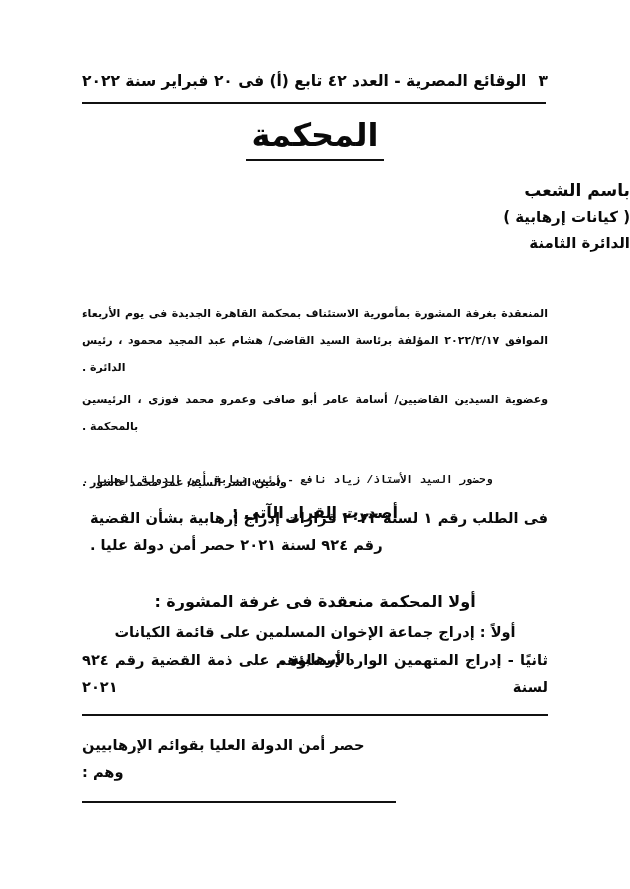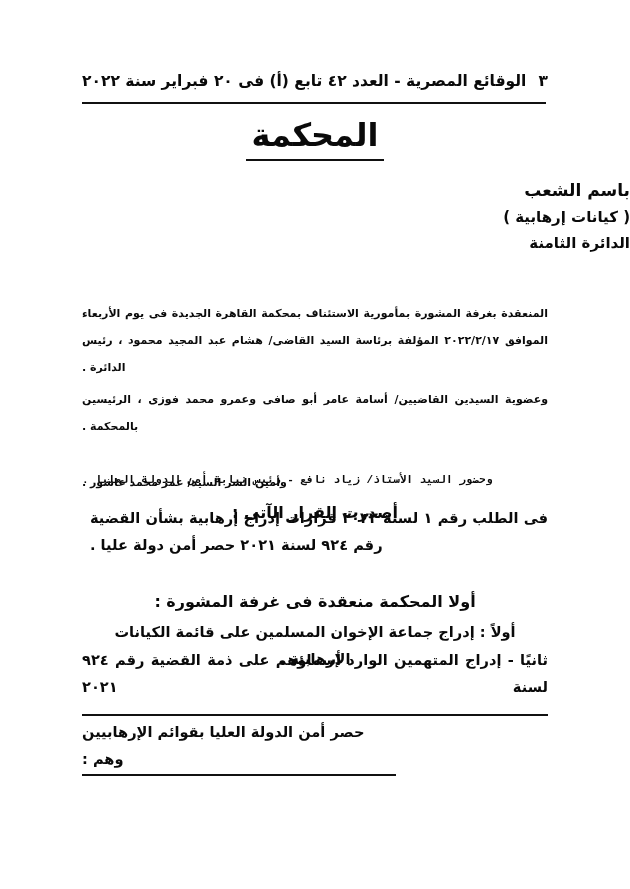--- a/index.html
+++ b/index.html
@@ -155,22 +155,22 @@
     display: block;
     text-align: justify;
     text-align-last: justify;
     border-bottom: 2.2px solid #111;
     padding-bottom: 14px;
   }
   .clause-second .line-b {
     display: block;
     text-align: left;
     border-bottom: 2.2px solid #111;
-    padding-bottom: 2px;
-    margin-top: 2px;
+    padding-bottom: 16px;
+    margin-top: 15px;
     margin-right: 152px;
   }
 
   
   .name-list {
     position: absolute;
     top: 712px;
     left: 82px;
     right: 82px;
     direction: rtl;

